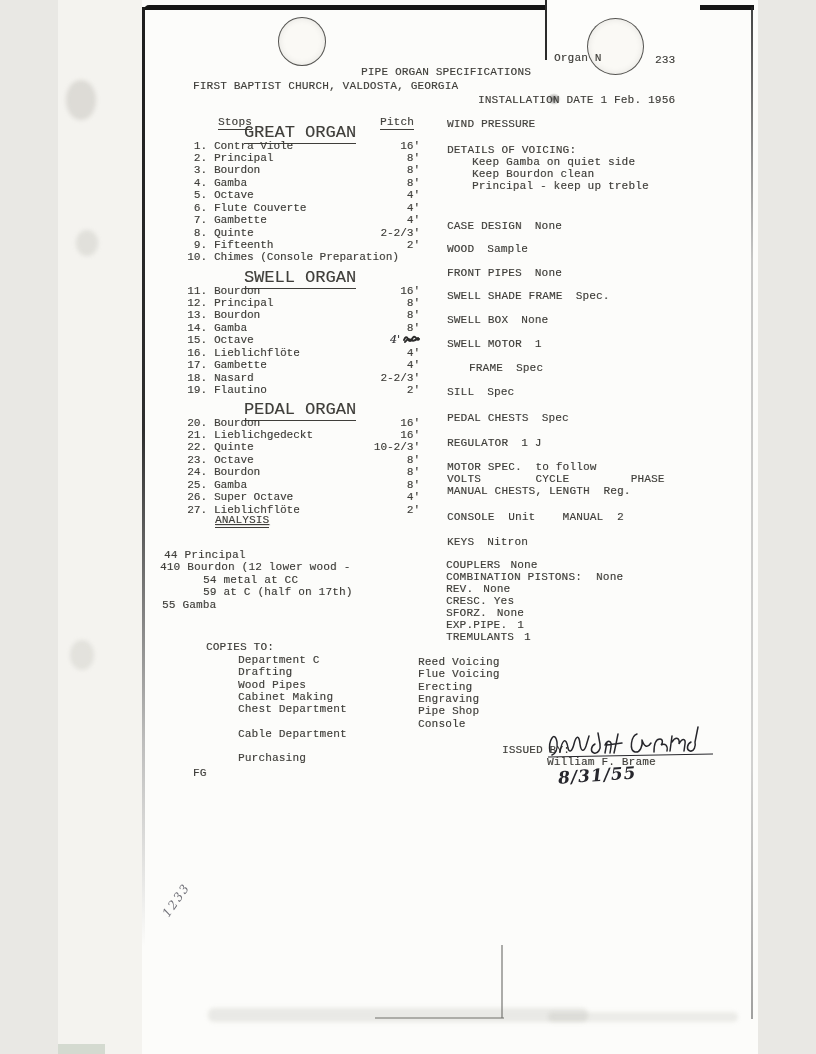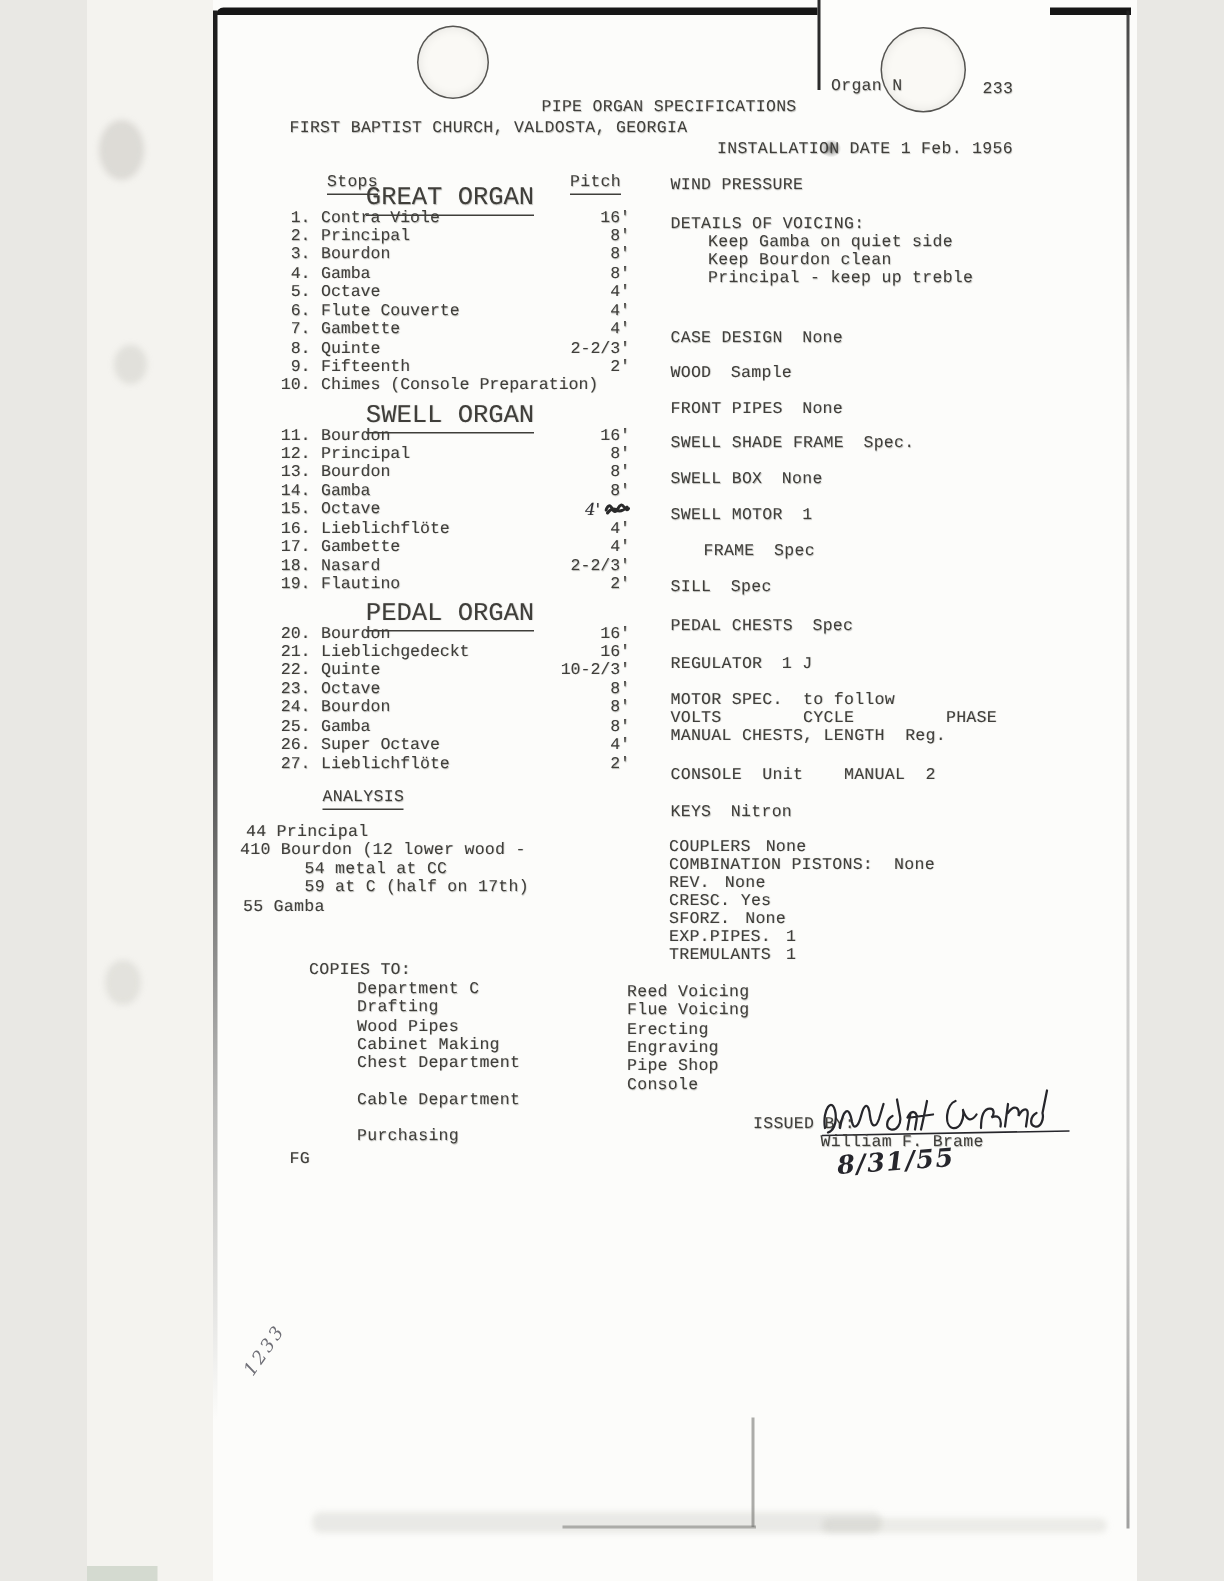--- a/index.html
+++ b/index.html
@@ -221,21 +221,21 @@
         <span class="nm">Super Octave</span>
         <span class="pt">4'</span>
       </div>
     <div class="srow">
         <span class="no">27.</span>
         <span class="nm">Lieblichflöte</span>
         <span class="pt">2'</span>
       </div>
   </div>
 
-  <div class="tw" style="left:157px;top:526px;"><span class="ul">ANALYSIS</span></div>
+  <div class="tw" style="left:157px;top:514px;text-decoration:underline;"><span class="ul">ANALYSIS</span></div>
   <div class="tw" style="left:106px;top:549px;">44 Principal</div>
   <div class="tw" style="left:102px;top:561px;">410 Bourdon (12 lower wood -</div>
   <div class="tw" style="left:145px;top:574px;">54 metal at CC</div>
   <div class="tw" style="left:145px;top:586px;">59 at C (half on 17th)</div>
   <div class="tw" style="left:104px;top:599px;">55 Gamba</div>
 
   <div class="tw" style="left:389px;top:144px;">DETAILS OF VOICING:</div>
   <div class="tw" style="left:414px;top:156px;">Keep Gamba on quiet side</div>
   <div class="tw" style="left:414px;top:168px;">Keep Bourdon clean</div>
   <div class="tw" style="left:414px;top:180px;">Principal - keep up treble</div>
@@ -256,21 +256,21 @@
   <div class="tw" style="left:389px;top:485px;">MANUAL CHESTS, LENGTH  Reg.</div>
 
   <div class="tw" style="left:389px;top:511px;">CONSOLE  Unit    MANUAL  2</div>
   <div class="tw lv" style="left:389px;top:536px;"><span>KEYS</span><span class="val">Nitron</span></div>
 
   <div class="tw lv" style="left:388px;top:559px;"><span>COUPLERS</span><span class="val" style="margin-left:10px;">None</span></div>
   <div class="tw lv" style="left:388px;top:571px;"><span>COMBINATION PISTONS:</span><span class="val" style="margin-left:14px;">None</span></div>
   <div class="tw lv" style="left:388px;top:583px;"><span>REV.</span><span class="val" style="margin-left:10px;">None</span></div>
   <div class="tw lv" style="left:388px;top:595px;"><span>CRESC.</span><span class="val" style="margin-left:7px;">Yes</span></div>
   <div class="tw lv" style="left:388px;top:607px;"><span>SFORZ.</span><span class="val" style="margin-left:10px;">None</span></div>
-  <div class="tw lv" style="left:388px;top:619px;"><span>EXP.PIPES.</span><span class="val" style="margin-left:10px;">1</span></div>
+  <div class="tw lv" style="left:388px;top:619px;"><span>EXP.PIPE.</span><span class="val" style="margin-left:10px;">1</span></div>
   <div class="tw lv" style="left:388px;top:631px;"><span>TREMULANTS</span><span class="val" style="margin-left:10px;">1</span></div>
 
   <div class="tw" style="left:148px;top:641px;">COPIES TO:</div>
   <div class="tw" style="left:180px;top:654px;">Department C</div>
   <div class="tw" style="left:180px;top:666px;">Drafting</div>
   <div class="tw" style="left:180px;top:679px;">Wood Pipes</div>
   <div class="tw" style="left:180px;top:691px;">Cabinet Making</div>
   <div class="tw" style="left:180px;top:703px;">Chest Department</div>
   <div class="tw" style="left:180px;top:752px;">Purchasing</div>
   <div class="tw" style="left:180px;top:728px;">Cable Department</div>

